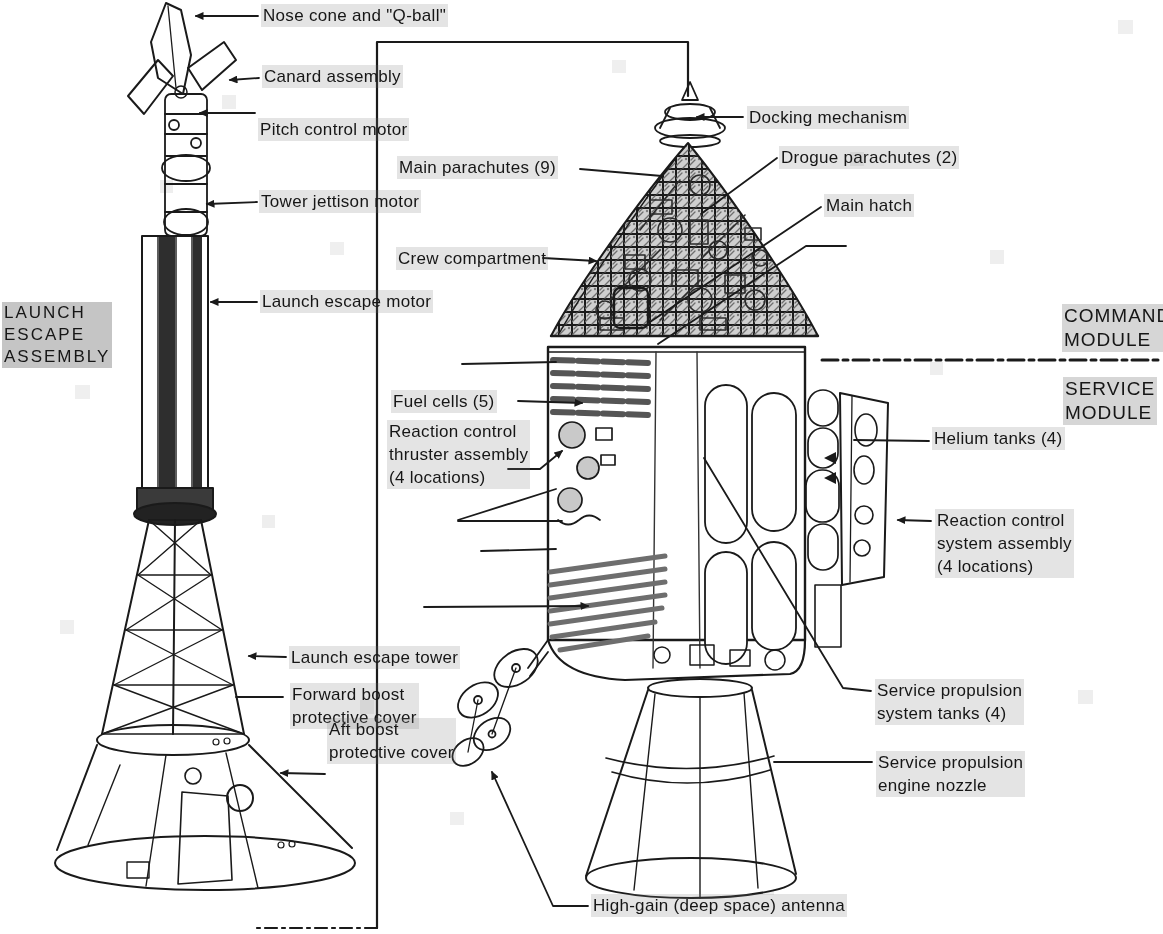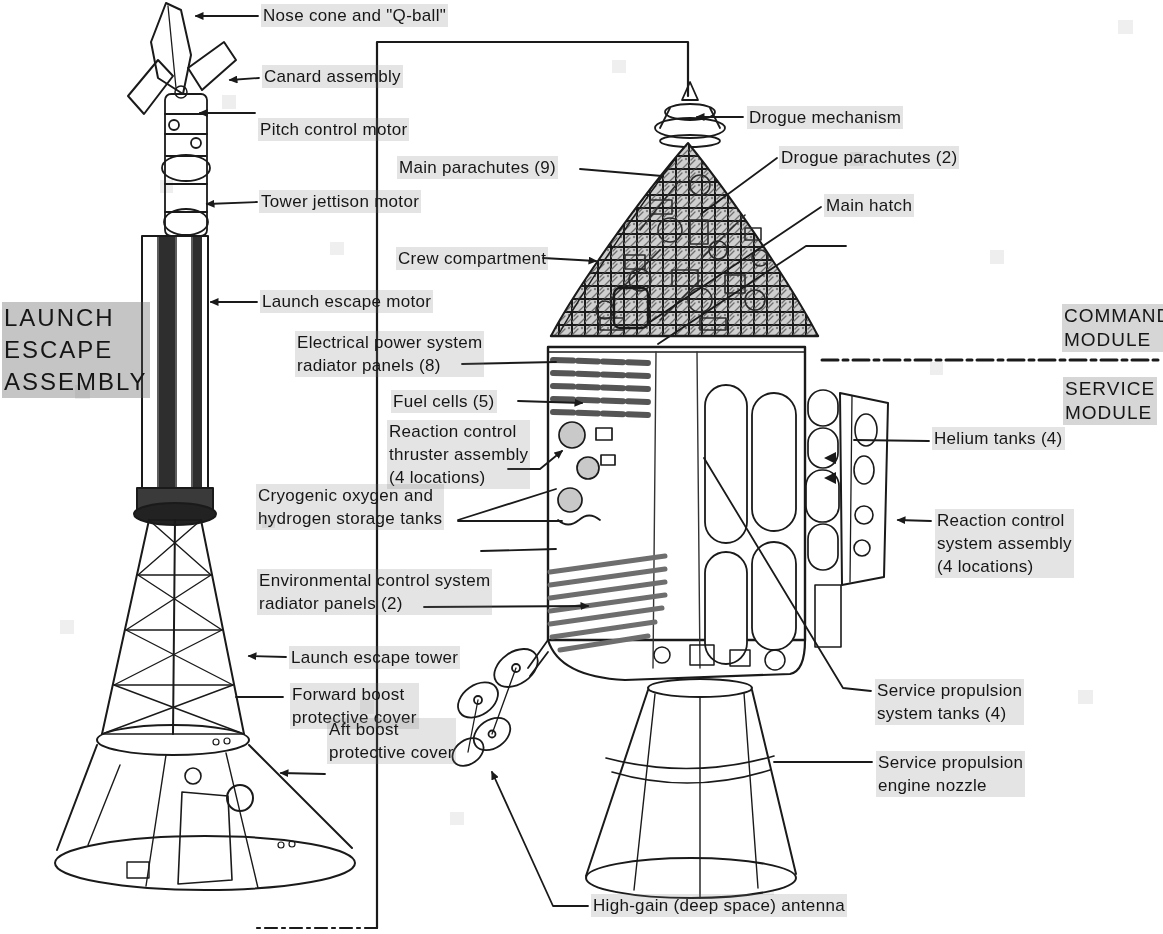--- a/index.html
+++ b/index.html
@@ -7,21 +7,21 @@
     position:relative;width:1163px;height:934px;background:#ffffff;overflow:hidden;
     font-family:"Liberation Sans","DejaVu Sans",sans-serif;color:#1a1a1a;
   }
   #artwork{position:absolute;left:0;top:0;}
   .lbl{
     position:absolute;font-size:17px;line-height:23px;white-space:pre-line;
     color:#161616;background:rgba(120,120,120,0.20);padding:0 2px;
     letter-spacing:0.3px;
   }
   .lbl.title{
-    font-size:24px;line-height:32px;letter-spacing:2px;
+    font-size:17px;line-height:22px;letter-spacing:2px;
     background:rgba(90,90,90,0.35);
   }
   .lbl.module-title{
     font-size:19px;line-height:24px;letter-spacing:1px;
     background:rgba(120,120,120,0.30);
   }
 </style>
 </head>
 <body>
 
@@ -268,36 +268,30 @@
   <div class="lbl" style="left:261px;top:4px">Nose cone and "Q-ball"</div>
   <div class="lbl" style="left:262px;top:65px">Canard assembly</div>
   <div class="lbl" style="left:258px;top:118px">Pitch control motor</div>
   <div class="lbl" style="left:259px;top:190px">Tower jettison motor</div>
   <div class="lbl" style="left:397px;top:156px">Main parachutes (9)</div>
   <div class="lbl" style="left:396px;top:247px">Crew compartment</div>
   <div class="lbl" style="left:260px;top:290px">Launch escape motor</div>
   <div class="lbl title" style="left:2px;top:302px">LAUNCH
 ESCAPE
 ASSEMBLY</div>
-  <div class="lbl" style="left:295px;top:331px">Electrical power system
-radiator panels (8)</div>
   <div class="lbl" style="left:391px;top:390px">Fuel cells (5)</div>
   <div class="lbl" style="left:387px;top:420px">Reaction control
 thruster assembly
 (4 locations)</div>
-  <div class="lbl" style="left:256px;top:484px">Cryogenic oxygen and
-hydrogen storage tanks</div>
-  <div class="lbl" style="left:257px;top:569px">Environmental control system
-radiator panels (2)</div>
   <div class="lbl" style="left:289px;top:646px">Launch escape tower</div>
   <div class="lbl" style="left:290px;top:683px">Forward boost
 protective cover</div>
   <div class="lbl" style="left:327px;top:718px">Aft boost
 protective cover</div>
-  <div class="lbl" style="left:747px;top:106px">Drogue mechanism</div>
+  <div class="lbl" style="left:747px;top:106px">Docking mechanism</div>
   <div class="lbl" style="left:779px;top:146px">Drogue parachutes (2)</div>
   <div class="lbl" style="left:824px;top:194px">Main hatch</div>
   <div class="lbl module-title" style="left:1062px;top:304px">COMMAND
 MODULE</div>
   <div class="lbl module-title" style="left:1063px;top:377px">SERVICE
 MODULE</div>
   <div class="lbl" style="left:932px;top:427px">Helium tanks (4)</div>
   <div class="lbl" style="left:935px;top:509px">Reaction control
 system assembly
 (4 locations)</div>

